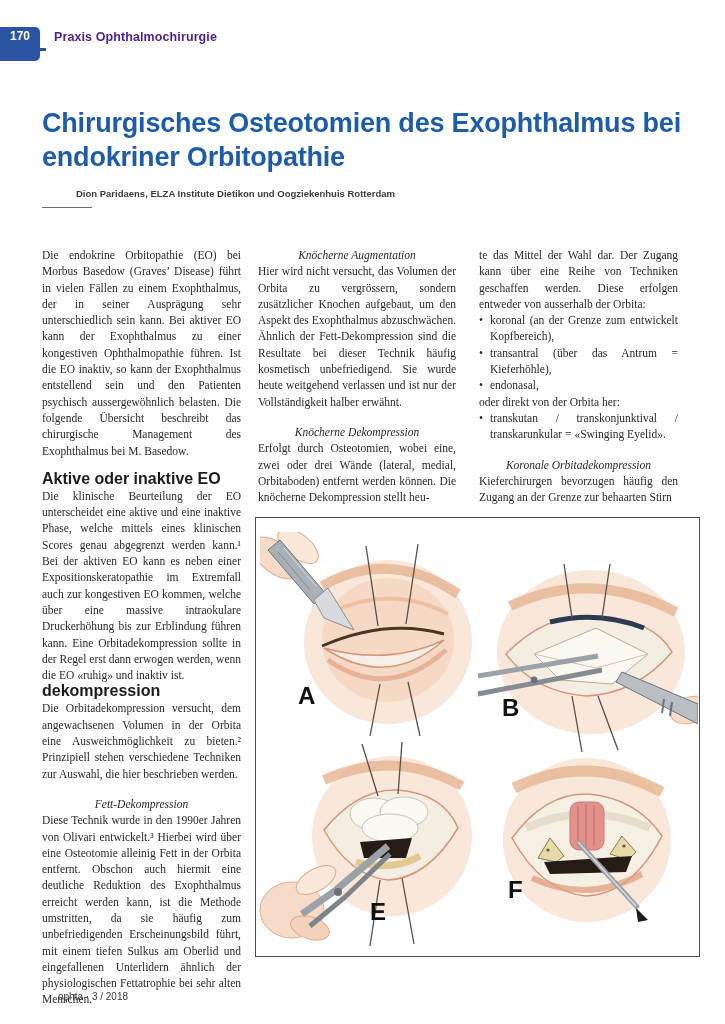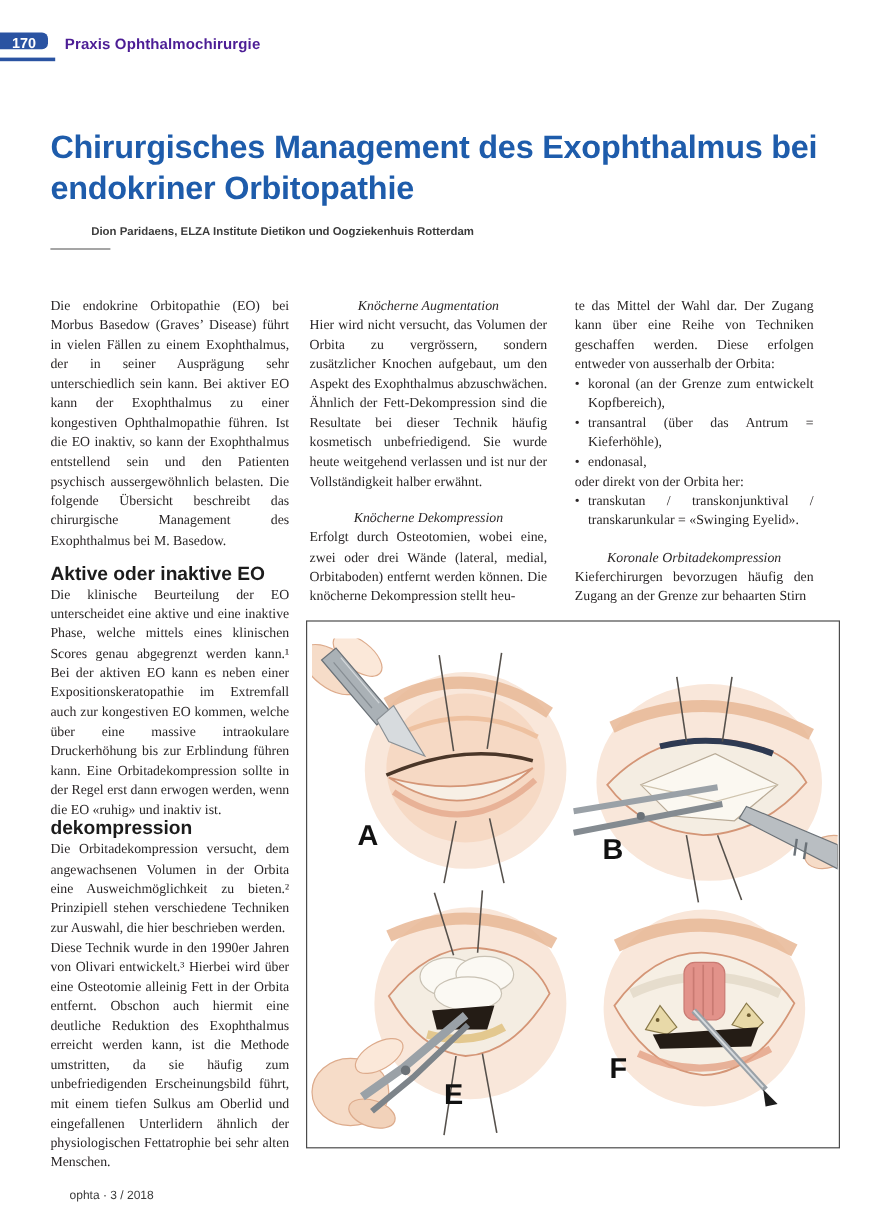--- a/index.html
+++ b/index.html
@@ -2,21 +2,21 @@
 <html><head>
 <meta charset="utf-8">
 <style>
   html,body{margin:0;padding:0;}
   body{
     width:725px;height:1024px;position:relative;background:#ffffff;
     font-family:"Liberation Sans", sans-serif;color:#2a2627;overflow:hidden;
   }
   
   .page-badge{
-    position:absolute;left:0;top:27px;width:40px;height:14px;
+    position:absolute;left:0;top:27px;width:40px;height:34px;
     background:#2a53a2;border-radius:0 5px 5px 0;
     color:#fff;font-weight:bold;font-size:12px;line-height:19px;text-align:center;
   }
   .badge-rule{position:absolute;left:0;top:48px;width:46px;height:3px;background:#2a53a2;}
   .section-title{
     position:absolute;left:54px;top:30px;font-size:12.5px;font-weight:bold;color:#4c1d95;
     letter-spacing:.1px;
   }
   
   .article-title{
@@ -70,32 +70,33 @@
   }
 </style>
 </head>
 <body>
 
 <div class="page-badge">170</div>
 <div class="badge-rule"></div>
 <div class="section-title">Praxis Ophthalmochirurgie</div>
 
 <div class="article-title">
-  <div>Chirurgisches Management des Exophthalmus bei</div>
+  <div>Chirurgisches Osteotomien des Exophthalmus bei</div>
   <div>endokriner Orbitopathie</div>
 </div>
 <div class="authors">Dion Paridaens, ELZA Institute Dietikon und Oogziekenhuis Rotterdam</div>
 <div class="author-rule"></div>
 
 <div class="col col1">
   <p>Die endokrine Orbitopathie (EO) bei Morbus Basedow (Graves’ Disease) führt in vielen Fällen zu einem Exophthalmus, der in seiner Ausprägung sehr unterschiedlich sein kann. Bei aktiver EO kann der Exophthalmus zu einer kongestiven Ophthalmopathie führen. Ist die EO inaktiv, so kann der Exophthalmus entstellend sein und den Patienten psychisch aussergewöhnlich belasten. Die folgende Übersicht beschreibt das chirurgische Management des Exophthalmus bei M. Basedow.</p>
   <div class="h-sans">Aktive oder inaktive EO</div>
   <p>Die klinische Beurteilung der EO unterscheidet eine aktive und eine inaktive Phase, welche mittels eines klinischen Scores genau abgegrenzt werden kann.¹ Bei der aktiven EO kann es neben einer Expositionskeratopathie im Extremfall auch zur kongestiven EO kommen, welche über eine massive intraokulare Druckerhöhung bis zur Erblindung führen kann. Eine Orbitadekompression sollte in der Regel erst dann erwogen werden, wenn die EO «ruhig» und inaktiv ist.</p>
   <div class="h-sans second-line">dekompression</div>
   <p>Die Orbitadekompression versucht, dem angewachsenen Volumen in der Orbita eine Ausweichmöglichkeit zu bieten.² Prinzipiell stehen verschiedene Techniken zur Auswahl, die hier beschrieben werden.</p>
+  <div class="h-ital">Fett-Dekompression</div>
   <p>Diese Technik wurde in den 1990er Jahren von Olivari entwickelt.³ Hierbei wird über eine Osteotomie alleinig Fett in der Orbita entfernt. Obschon auch hiermit eine deutliche Reduktion des Exophthalmus erreicht werden kann, ist die Methode umstritten, da sie häufig zum unbefriedigenden Erscheinungsbild führt, mit einem tiefen Sulkus am Oberlid und eingefallenen Unterlidern ähnlich der physiologischen Fettatrophie bei sehr alten Menschen.</p>
 </div>
 
 <div class="col col2">
   <div class="h-ital" style="margin-top:0;">Knöcherne Augmentation</div>
   <p>Hier wird nicht versucht, das Volumen der Orbita zu vergrössern, sondern zusätzlicher Knochen aufgebaut, um den Aspekt des Exophthalmus abzuschwächen. Ähnlich der Fett-Dekompression sind die Resultate bei dieser Technik häufig kosmetisch unbefriedigend. Sie wurde heute weitgehend verlassen und ist nur der Vollständigkeit halber erwähnt.</p>
   <div class="h-ital">Knöcherne Dekompression</div>
   <p>Erfolgt durch Osteotomien, wobei eine, zwei oder drei Wände (lateral, medial, Orbitaboden) entfernt werden können. Die knöcherne Dekompression stellt heu-</p>
 </div>
 

